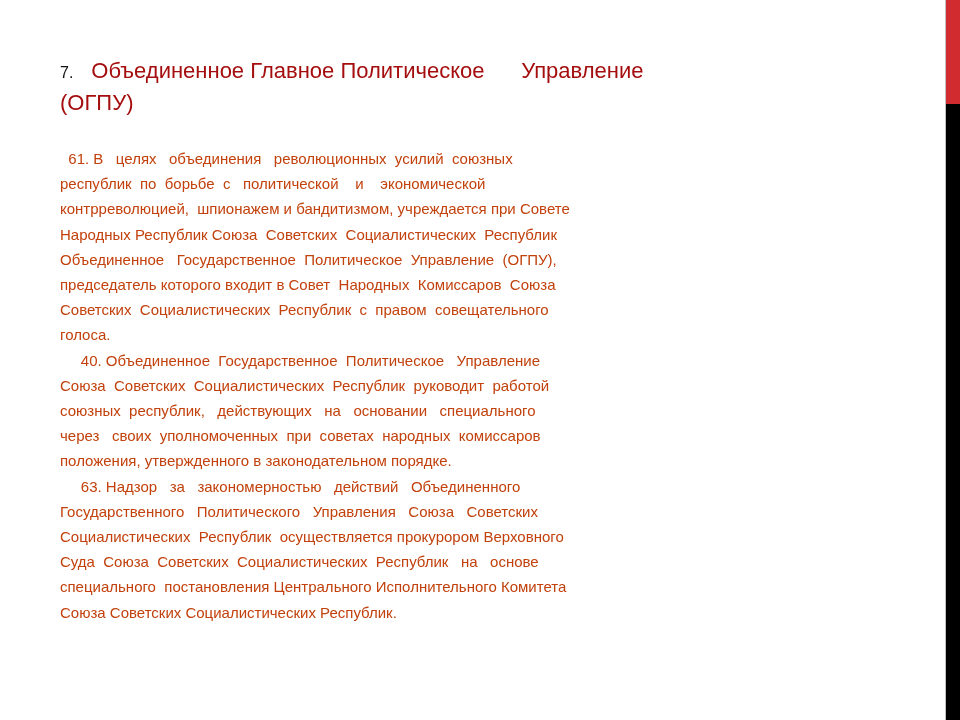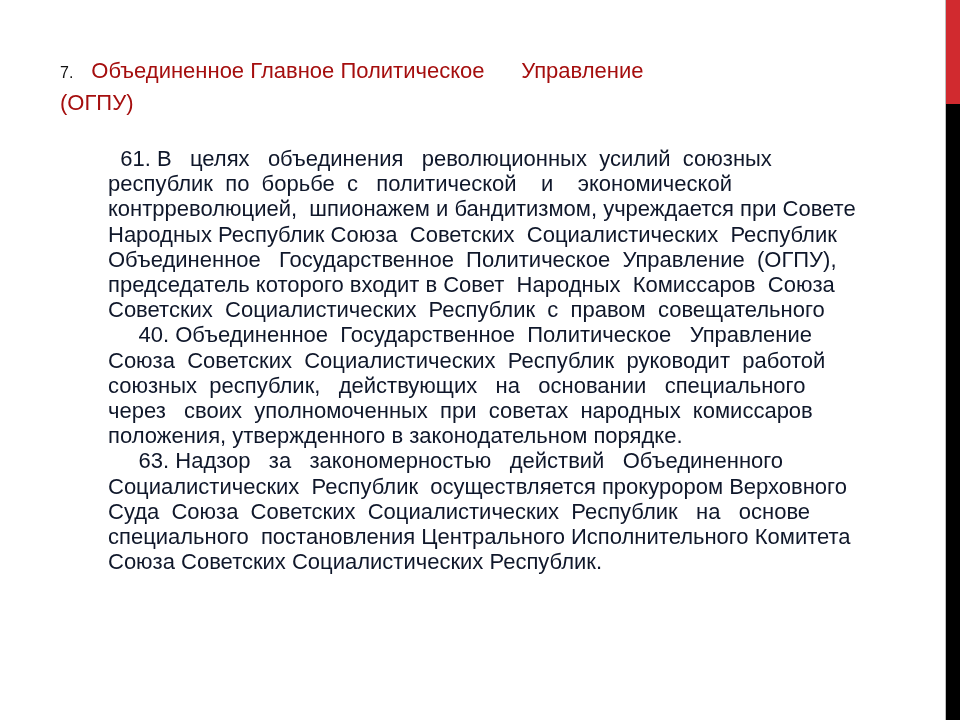--- a/index.html
+++ b/index.html
@@ -14,21 +14,21 @@
   .side-bar-red {
     position: absolute; left: 0; top: 0; width: 15px; height: 104px; background: #d12a2f;
   }
   .title {
     position: absolute; left: 60px; top: 56px; width: 680px;
     font-size: 22px; line-height: 30px; color: #a50e0e;
   }
   .title .num { color: #111111; font-size: 16px; margin-right: 18px; }
   .body {
     position: absolute; left: 60px; top: 146px; width: 680px;
-    font-size: 22px; line-height: 25.2px; color: #0f172a; margin-left: 48px;
+    font-size: 15px; line-height: 25.2px; color: #c2410c;
   }
   .line { white-space: pre; display: block; }
 </style>
 </head>
 <body>
 
 <div class="side-bar">
   <div class="side-bar-red"></div>
 </div>
 
@@ -40,23 +40,25 @@
 </div>
 
 <div class="body">
   <span class="line">  61. В   целях   объединения   революционных  усилий  союзных</span>
   <span class="line">республик  по  борьбе  с   политической    и    экономической</span>
   <span class="line">контрреволюцией,  шпионажем и бандитизмом, учреждается при Совете</span>
   <span class="line">Народных Республик Союза  Советских  Социалистических  Республик</span>
   <span class="line">Объединенное   Государственное  Политическое  Управление  (ОГПУ),</span>
   <span class="line">председатель которого входит в Совет  Народных  Комиссаров  Союза</span>
   <span class="line">Советских  Социалистических  Республик  с  правом  совещательного</span>
+  <span class="line">голоса.</span>
   <span class="line">     40. Объединенное  Государственное  Политическое   Управление</span>
   <span class="line">Союза  Советских  Социалистических  Республик  руководит  работой</span>
   <span class="line">союзных  республик,   действующих   на   основании   специального</span>
   <span class="line">через   своих  уполномоченных  при  советах  народных  комиссаров</span>
   <span class="line">положения, утвержденного в законодательном порядке.</span>
   <span class="line">     63. Надзор   за   закономерностью   действий   Объединенного</span>
+  <span class="line">Государственного   Политического   Управления   Союза   Советских</span>
   <span class="line">Социалистических  Республик  осуществляется прокурором Верховного</span>
   <span class="line">Суда  Союза  Советских  Социалистических  Республик   на   основе</span>
   <span class="line">специального  постановления Центрального Исполнительного Комитета</span>
   <span class="line">Союза Советских Социалистических Республик.</span>
 </div>
 
 </body></html>

